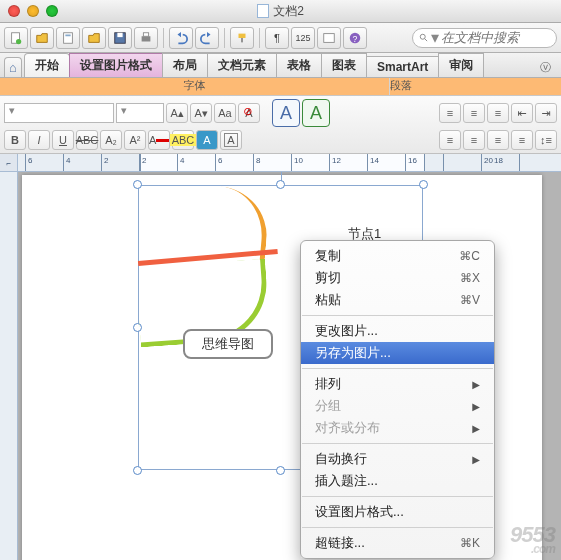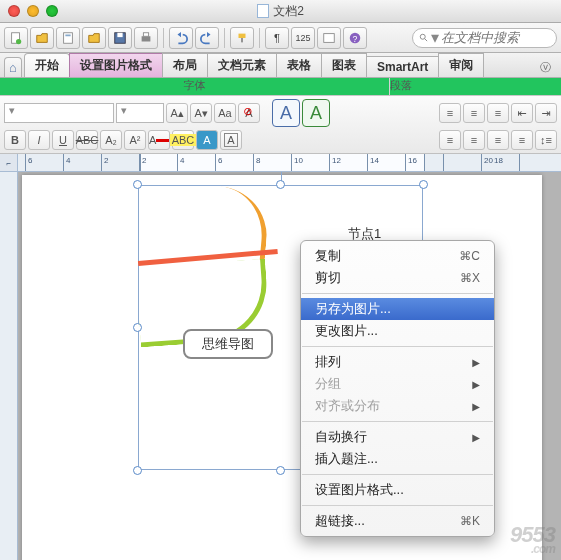--- a/index.html
+++ b/index.html
@@ -24,21 +24,21 @@
 .mag { width:12px; height:12px; }
 
 
 .ribbon-tabs { height: 25px; display:flex; align-items:flex-end; background:linear-gradient(#f3f3f3,#e0e0e0); border-bottom:1px solid #b0b0b0; padding-left:4px; }
 .rtab { padding: 3px 10px; font-size:12px; color:#333; background:linear-gradient(#f9f9f9,#e5e5e5); border:1px solid #b0b0b0; border-bottom:none; margin-right:-1px; position:relative;font-weight:bold; }
 .rtab.home { background:linear-gradient(#fdfdfd,#f0f0f0); border-top-left-radius:4px; border-top-right-radius:4px; }
 .rtab.active { background:linear-gradient(#f2d6ee,#e4b4dd); border:1px solid #b07aa8; border-bottom:none; }
 .collapse-arrow { margin-left:auto; margin-right:6px; font-size:11px; color:#666; padding:2px 4px; }
 
 
-.group-labels { height:18px; background:#22c55e; border-bottom:1px solid #c8c8c8; display:flex; font-size:11px; color:#555; }
+.group-labels { height:18px; background:#fdba74; border-bottom:1px solid #c8c8c8; display:flex; font-size:11px; color:#555; }
 .grp-font { width:390px; text-align:center; border-right:1px solid #d4d4d4; }
 .grp-para { flex:1; }
 
 
 .format-row { background:linear-gradient(#fbfbfb,#e9e9e9); border-bottom:1px solid #c0c0c0; padding:3px 4px; display:flex; flex-direction:column; gap:3px; }
 .fr-line { display:flex; align-items:center; gap:2px; }
 .font-select { height:20px; border:1px solid #b8b8b8; background:#fff; font-size:11px; padding:0 14px 0 4px; color:#888; position:relative; }
 .fs1 { width:110px; } .fs2 { width:48px; }
 .sm-btn { width:22px; height:20px; border:1px solid #c0c0c0; background:linear-gradient(#fdfdfd,#ececec); border-radius:3px; display:flex; align-items:center; justify-content:center; font-size:11px; color:#555; }
 .sm-btn.bold { font-weight:bold; }
@@ -313,26 +313,30 @@
 
 <div class="context-menu">
   <div class="cm-item">
       <span>复制</span>
       <span class="cm-short">⌘C</span>
     </div>
   <div class="cm-item">
       <span>剪切</span>
       <span class="cm-short">⌘X</span>
     </div>
-  <div class="cm-sep"></div>
+  <div class="cm-item">
+      <span>粘贴</span>
+      <span class="cm-short">⌘V</span>
+    </div>
+  <div class="cm-sep"></div>
+  <div class="cm-item">
+      <span>更改图片...</span>
+    </div>
   <div class="cm-item selected">
       <span>另存为图片...</span>
-    </div>
-  <div class="cm-item">
-      <span>更改图片...</span>
     </div>
   <div class="cm-sep"></div>
   <div class="cm-item">
       <span>排列</span>
       <span class="cm-arrow">▶</span>
     </div>
   <div class="cm-item disabled">
       <span>分组</span>
       <span class="cm-arrow">▶</span>
     </div>

